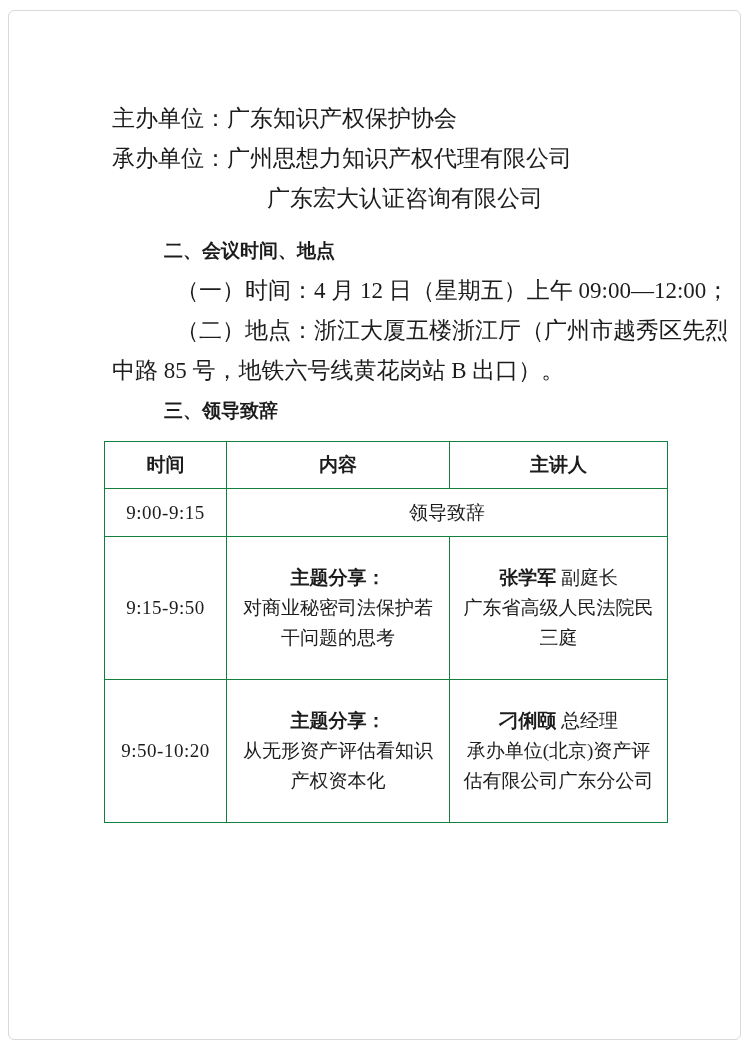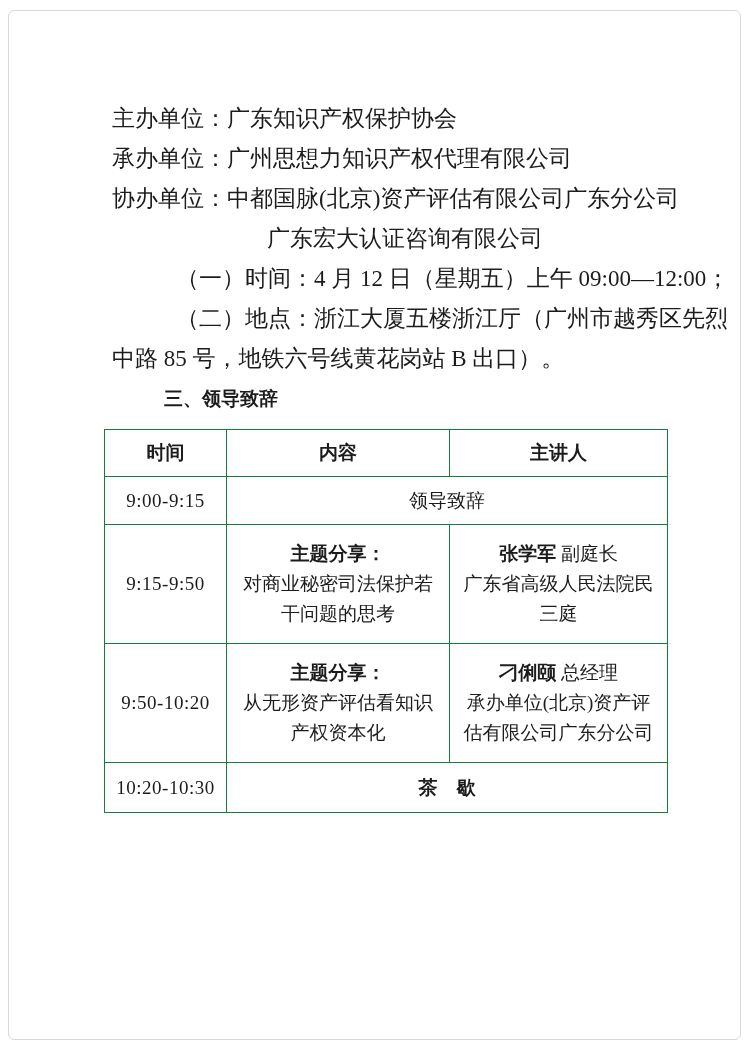--- a/index.html
+++ b/index.html
@@ -54,44 +54,44 @@
   }
   .col-time { width: 122px; }
   .col-content { width: 223px; }
   .col-speaker { width: 218px; }
   .agenda-table th {
     font-family: "Liberation Sans", "DejaVu Sans", sans-serif;
     font-weight: bold;
     height: 47px;
   }
   .row-short td { height: 48px; }
-  .row-tall td { height: 119px; padding: 10px 8px; }
+  .row-tall td { height: 143px; padding: 10px 8px; }
   .row-last td { height: 50px; }
   .time-cell {
     font-family: "Liberation Serif", "DejaVu Serif", serif;
     letter-spacing: 0.5px;
   }
   .bold-sans {
     font-family: "Liberation Sans", "DejaVu Sans", sans-serif;
     font-weight: bold;
   }
   .cell-line { line-height: 30px; }
   .speaker-title { font-weight: normal; font-family: Liberation Serif, serif; }
 </style>
 </head>
 <body>
 
 <div class="page-card">
   <div class="content">
 
     <p class="line">主办单位：广东知识产权保护协会</p>
     <p class="line">承办单位：广州思想力知识产权代理有限公司</p>
-    <p class="line">协办单位：中都国脉(北京)资产评估有限公司广东分公司</p>
     <p class="line indent-wrap">广东宏大认证咨询有限公司</p>
 
+    <p class="heading sec2">二、会议时间、地点</p>
     <p class="line indent2">（一）时间：4 月 12 日（星期五）上午 09:00—12:00；</p>
     <p class="line indent2">（二）地点：浙江大厦五楼浙江厅（广州市越秀区先烈</p>
     <p class="line">中路 85 号，地铁六号线黄花岗站 B 出口）。</p>
 
     <p class="heading">三、领导致辞</p>
 
     <table class="agenda-table">
       <colgroup>
         <col class="col-time">
           <col class="col-content">
@@ -133,21 +133,17 @@
         </td>
         <td>
           <div class="cell-line">
             <span class="bold-sans">刁俐颐</span>
             <span class="speaker-title">总经理</span>
           </div>
           <div class="cell-line">承办单位(北京)资产评估有限公司广东分公司</div>
         </td>
       </tr>
 
-      <tr class="row-last">
-        <td class="time-cell">10:20-10:30</td>
-        <td colspan="2" class="bold-sans">茶　歇</td>
-      </tr>
     </tbody>
       </table>
 
   </div>
 </div>
 
 </body></html>

